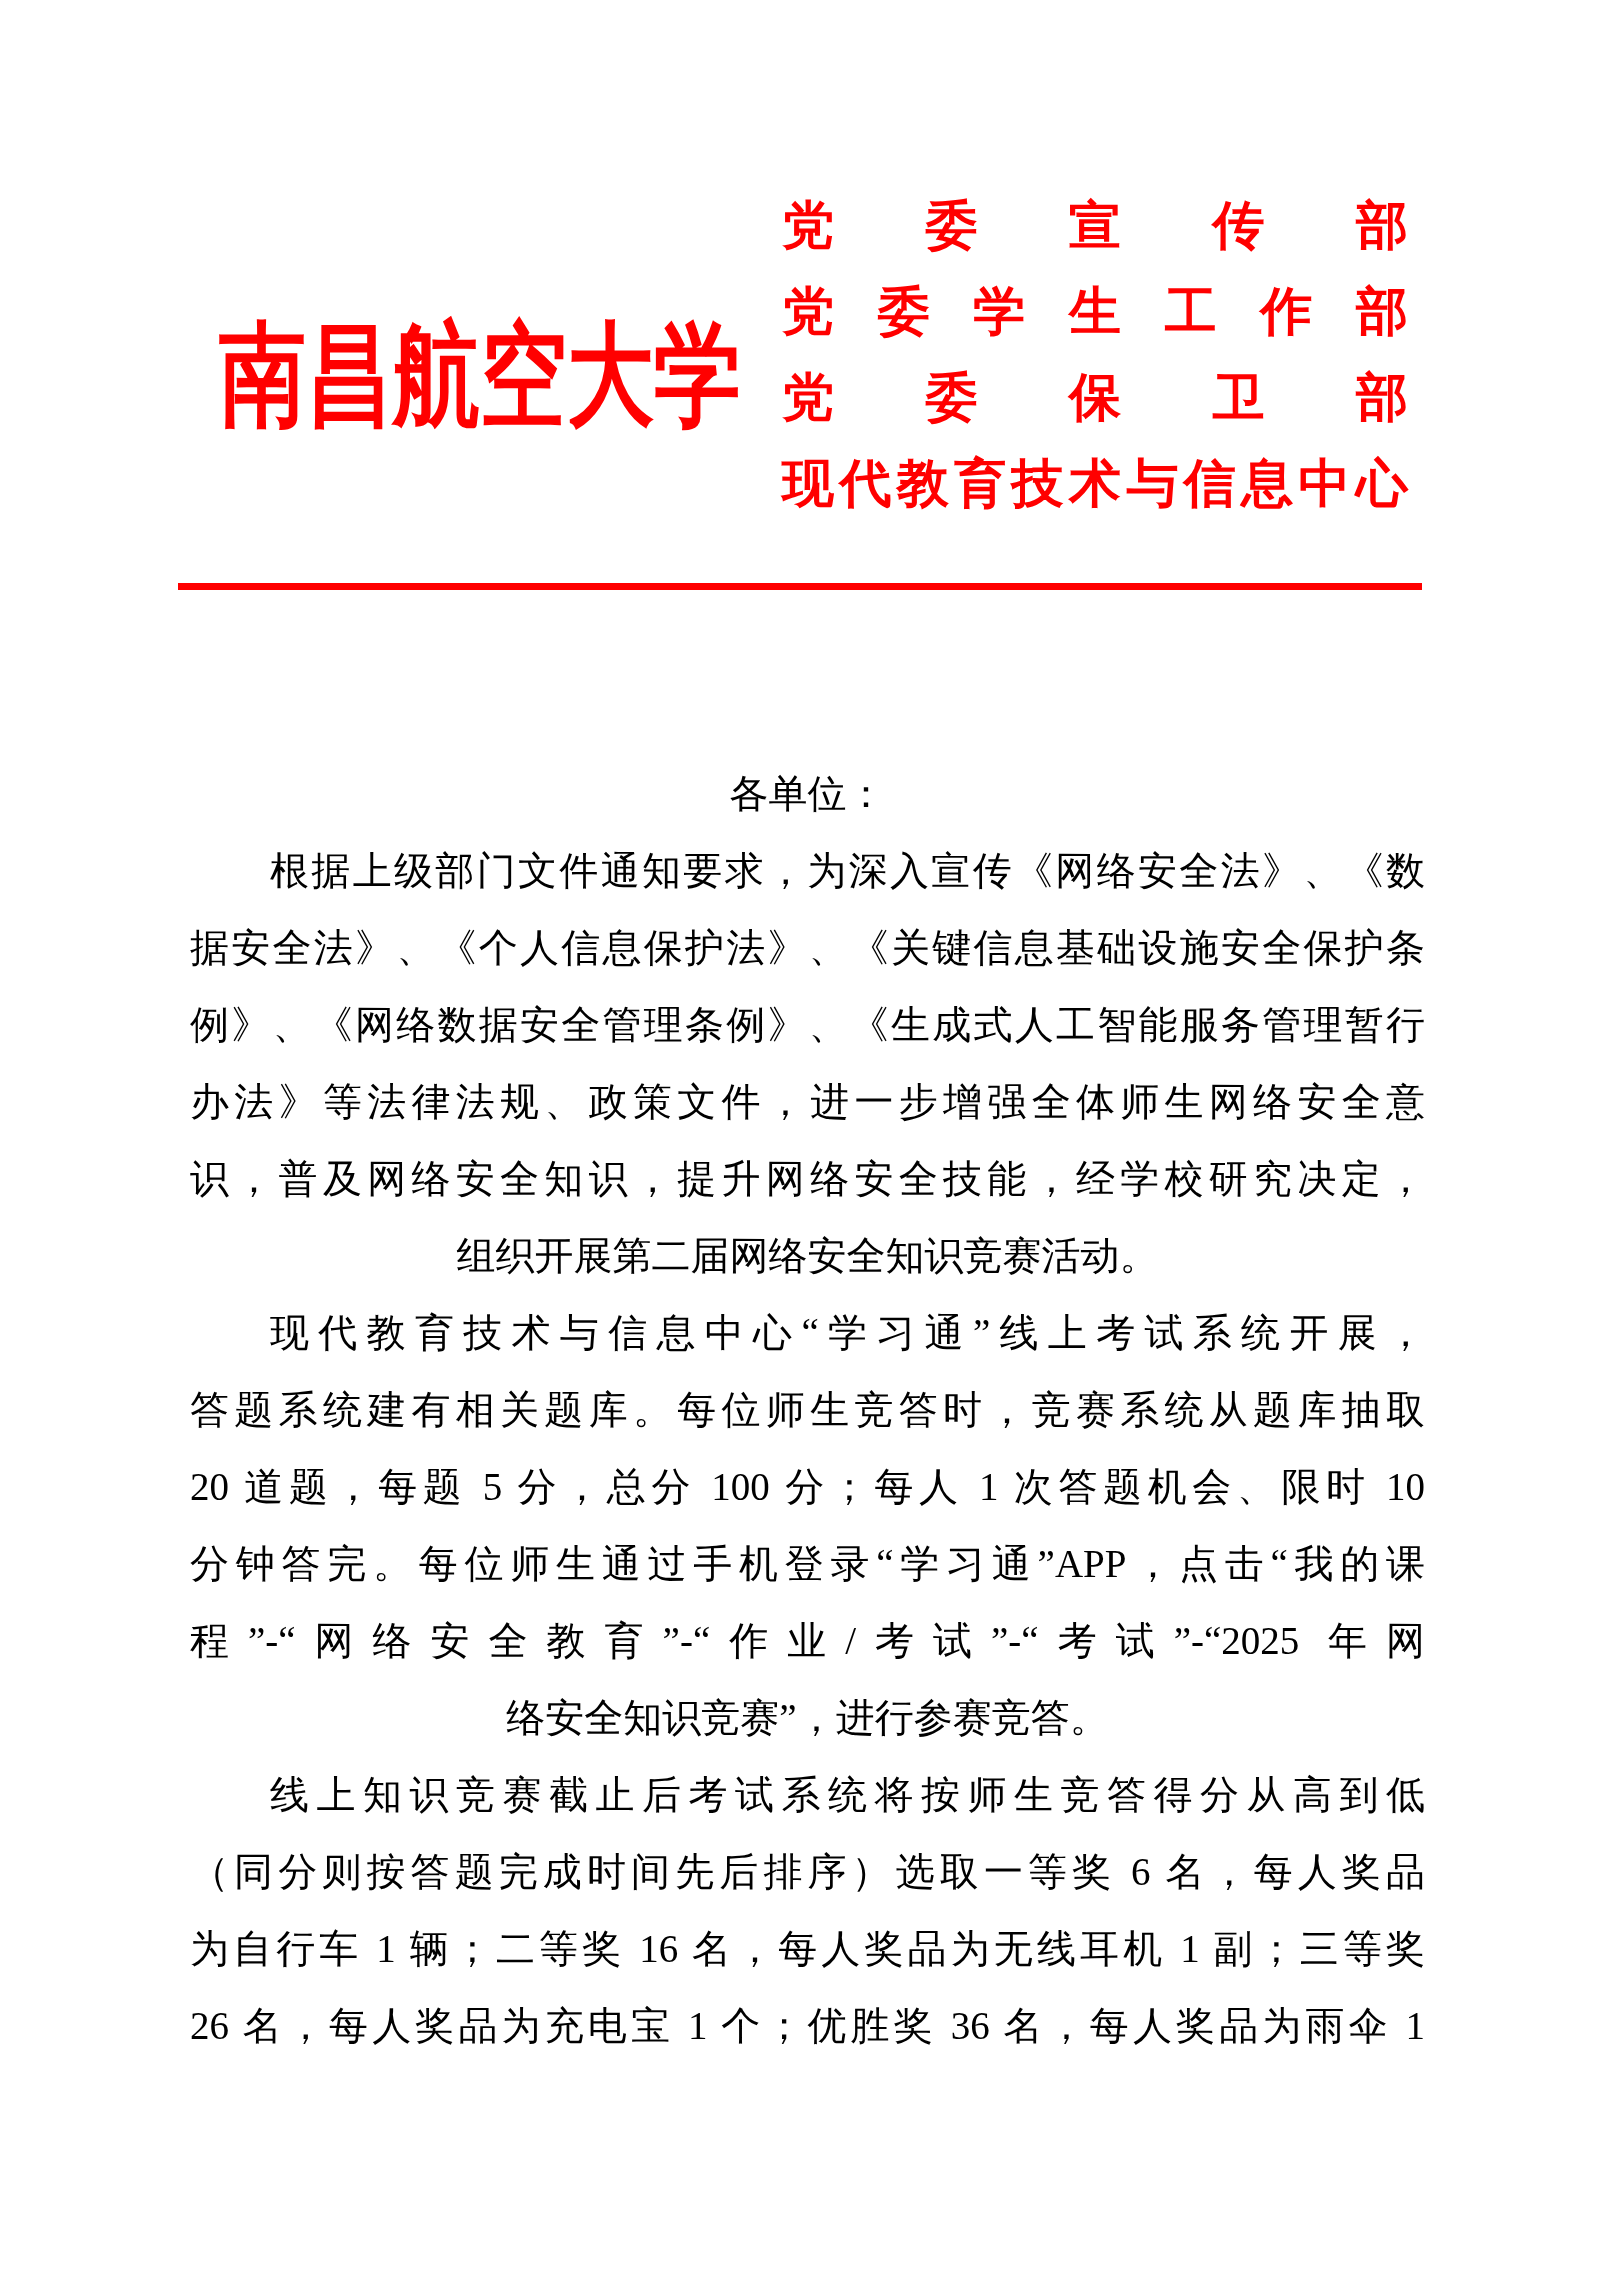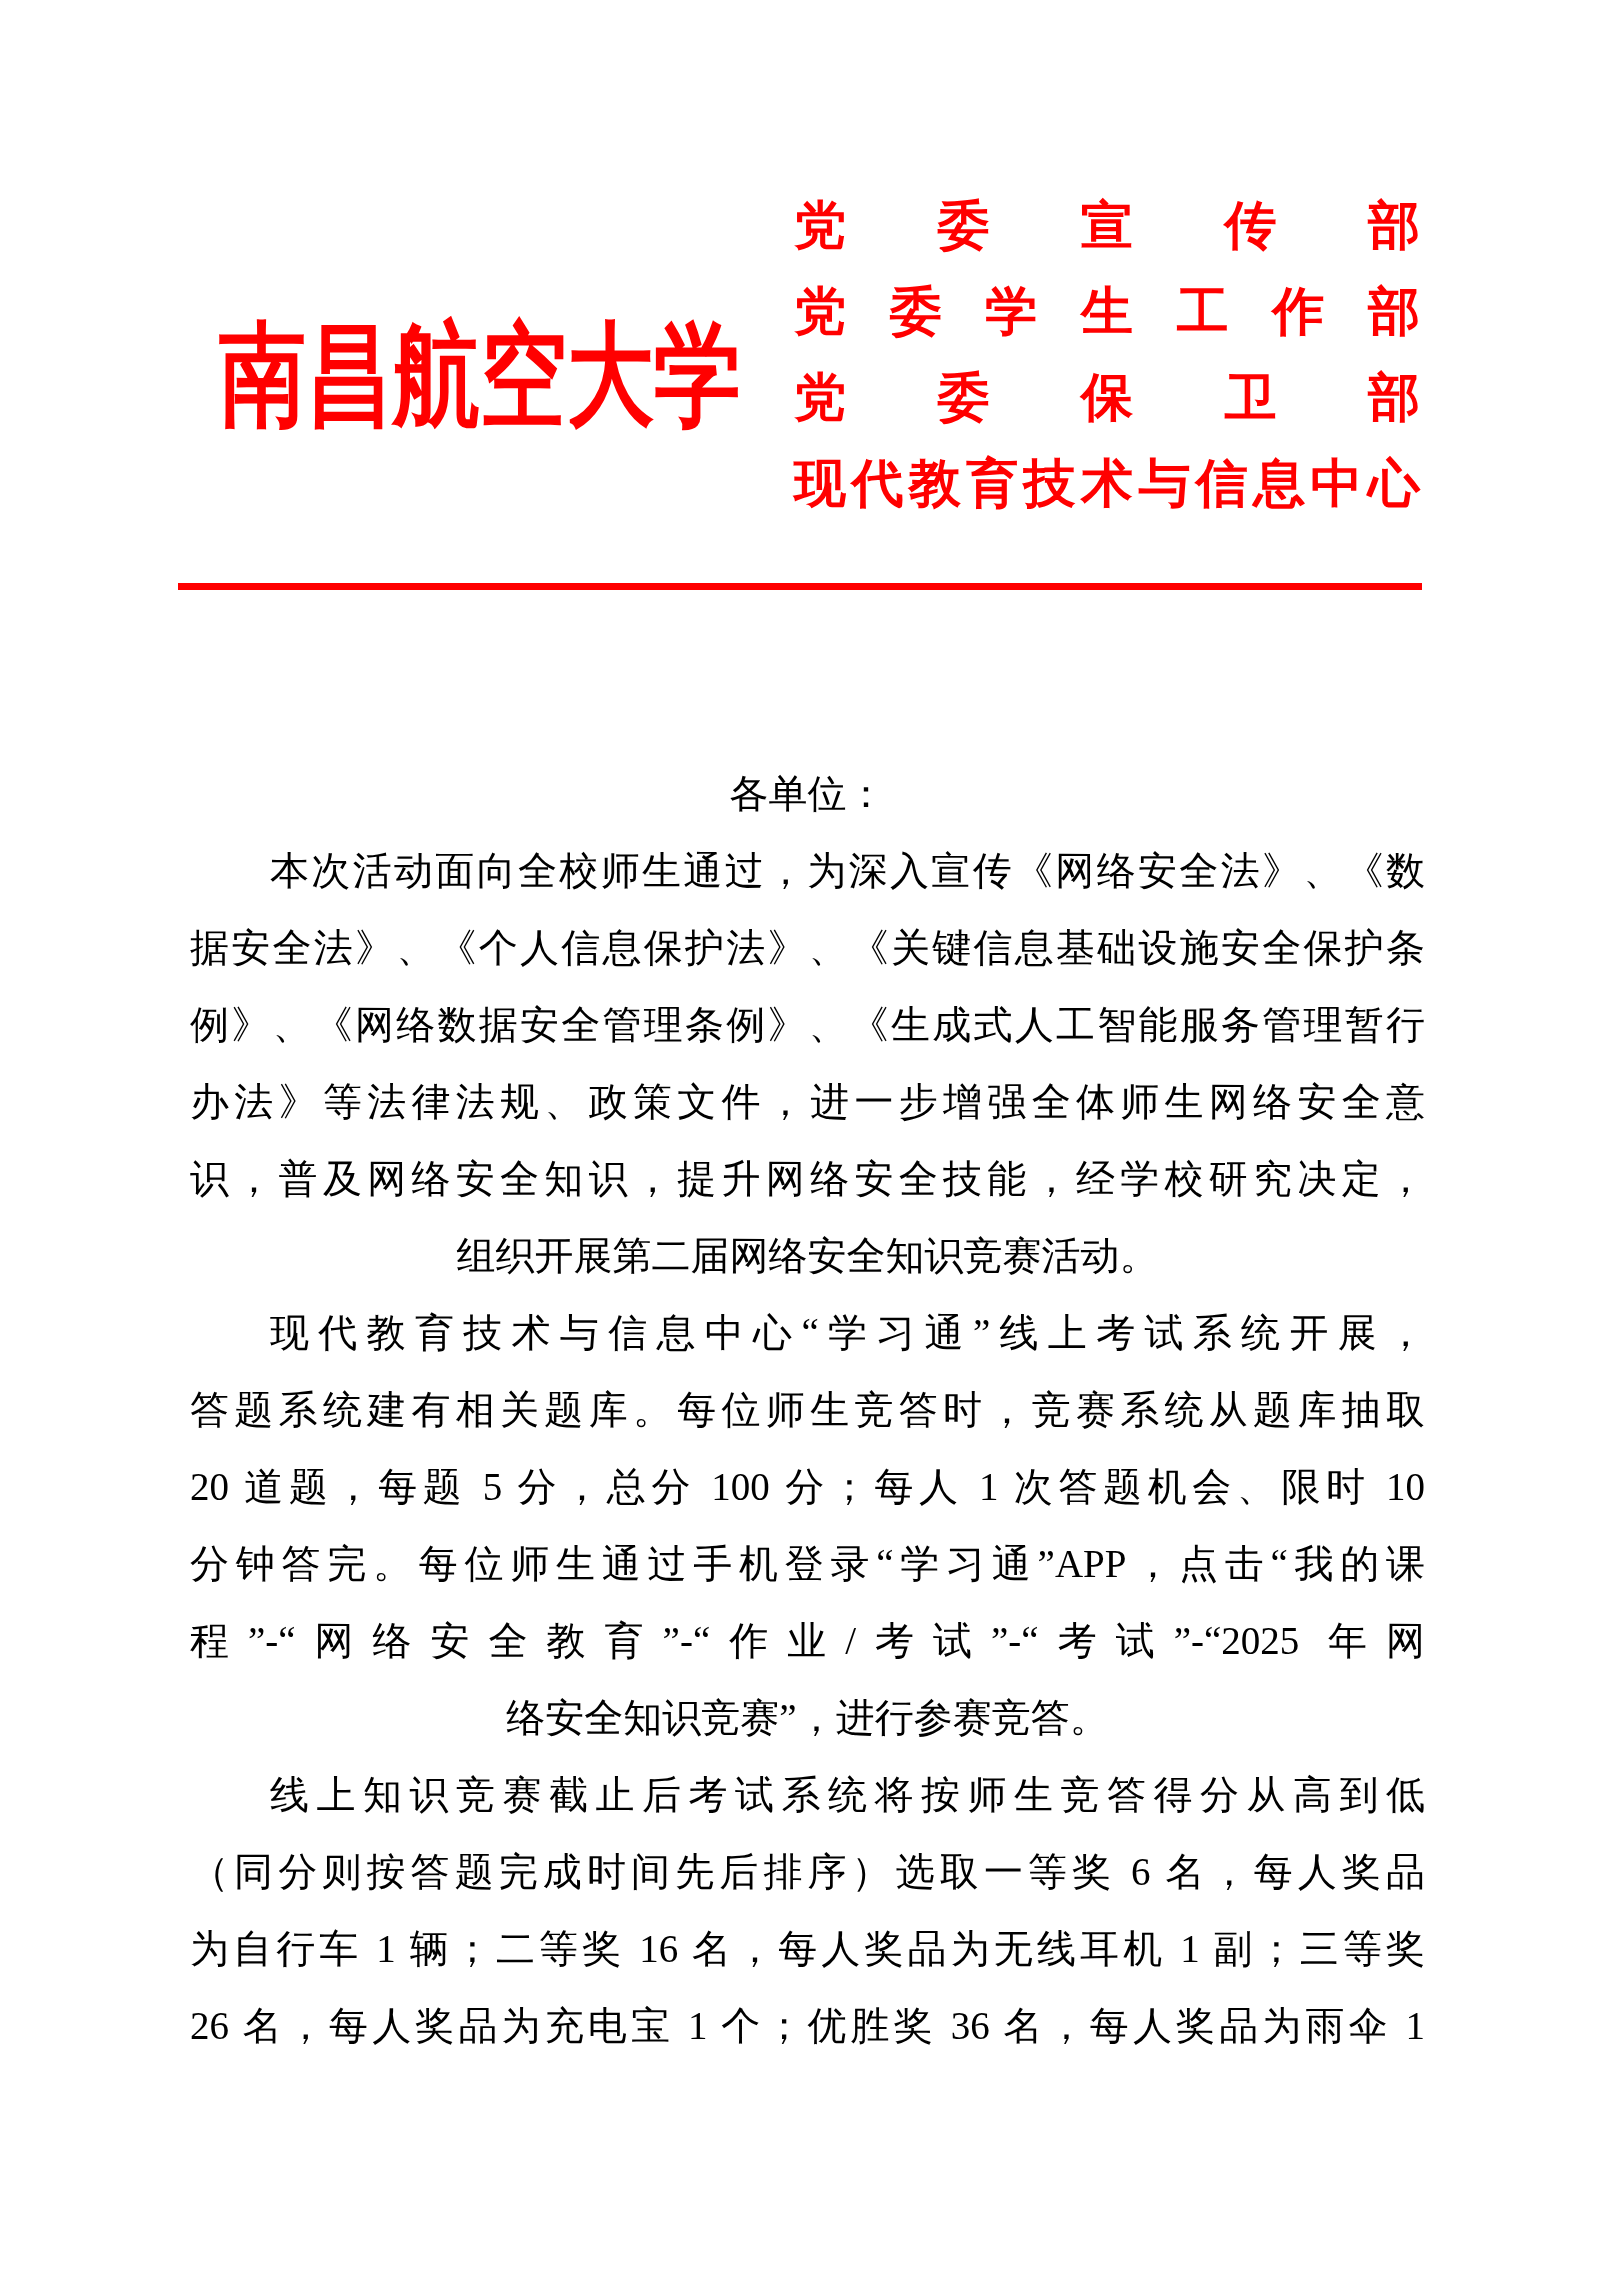--- a/index.html
+++ b/index.html
@@ -29,21 +29,20 @@
     text-align: justify;
     text-align-last: justify;
     transform: scaleY(1.30);
     transform-origin: center top;
   }
   .dept-block {
     position: absolute;
     left: 782px;
     top: 183px;
     width: 626px;
-    margin-left: 12px;
   }
   .dept-line {
     line-height: 86px;
     font-size: 52px;
     font-weight: bold;
     color: #ff0000;
     text-align: justify;
     text-align-last: justify;
     white-space: nowrap;
   }
@@ -93,21 +92,21 @@
     <div class="dept-line">党委学生工作部</div>
     <div class="dept-line">党委保卫部</div>
     <div class="dept-line">现代教育技术与信息中心</div>
   </div>
 
   <div class="rule"></div>
 
 
   <div class="body-text">
     <div class="line">各单位：</div>
-    <div class="line indent just">本次活动面向全校师生通过，为深入宣传《网络安全法》、《数</div>
+    <div class="line indent just">根据上级部门文件通知要求，为深入宣传《网络安全法》、《数</div>
     <div class="line just">据安全法》、《个人信息保护法》、《关键信息基础设施安全保护条</div>
     <div class="line just">例》、《网络数据安全管理条例》、《生成式人工智能服务管理暂行</div>
     <div class="line just">办法》等法律法规、政策文件，进一步增强全体师生网络安全意</div>
     <div class="line just">识，普及网络安全知识，提升网络安全技能，经学校研究决定，</div>
     <div class="line">组织开展第二届网络安全知识竞赛活动。</div>
     <div class="line indent just">现代教育技术与信息中心“学习通”线上考试系统开展，</div>
     <div class="line just">答题系统建有相关题库。每位师生竞答时，竞赛系统从题库抽取</div>
     <div class="line just">20 道题，每题 5 分，总分 100 分；每人 1 次答题机会、限时 10</div>
     <div class="line just">分钟答完。每位师生通过手机登录“学习通”APP，点击“我的课</div>
     <div class="line just">程”-“网络安全教育”-“作业/考试”-“考试”-“2025 年网</div>

